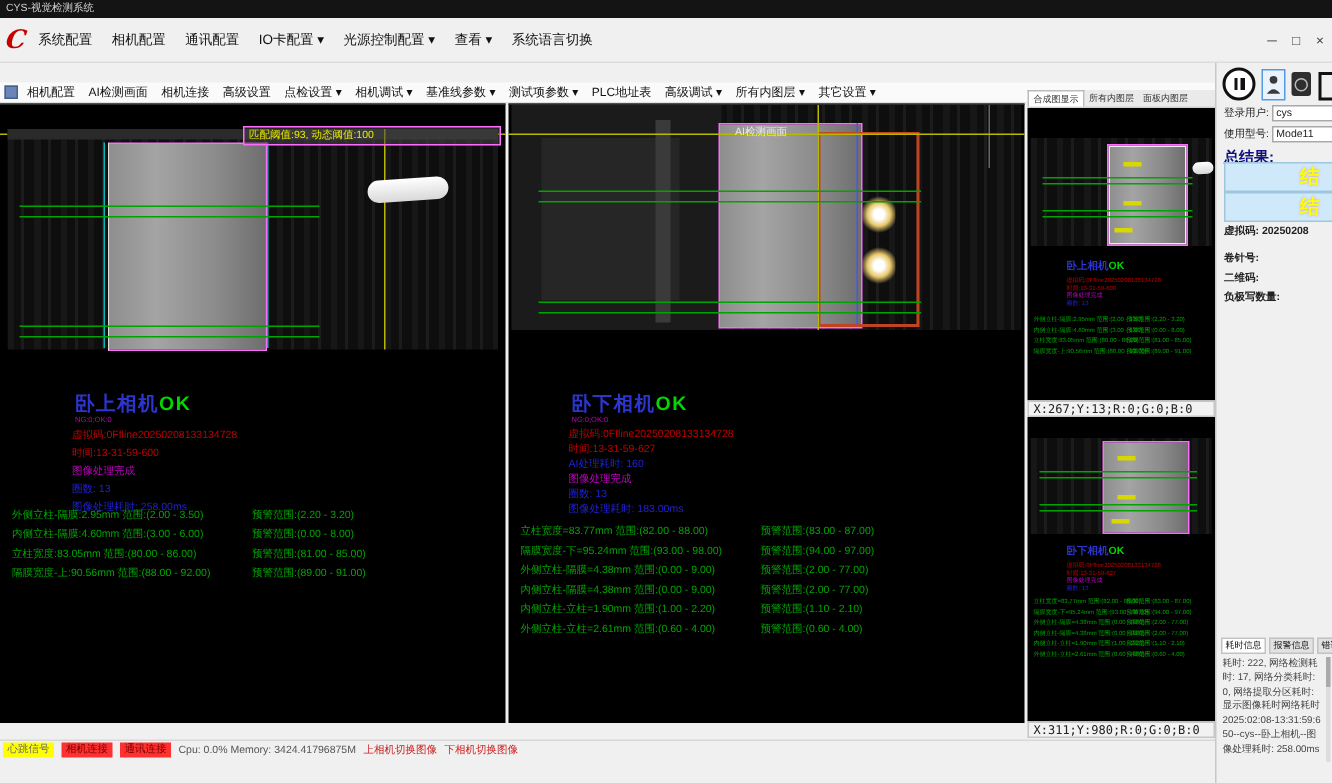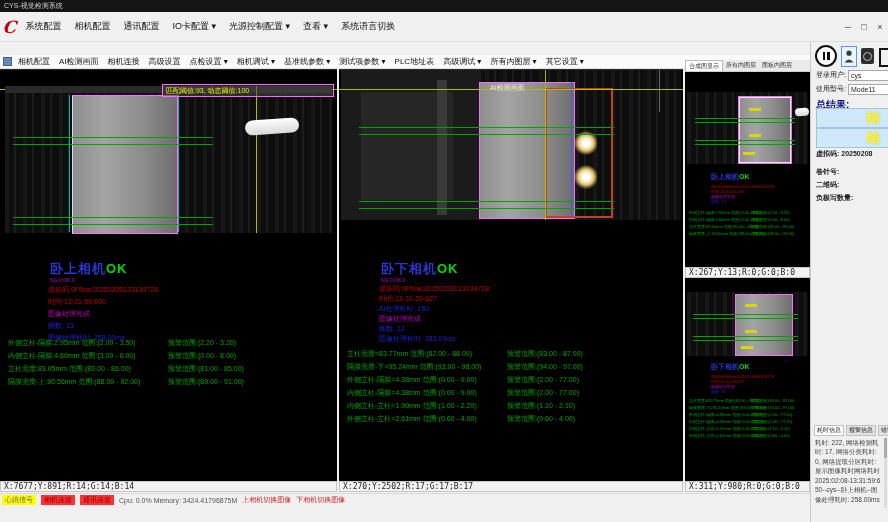--- a/index.html
+++ b/index.html
@@ -165,21 +165,20 @@
     </div>
     <div class="meas" style="left:8px;top:294px;width:322px;">
       <span>立柱宽度:83.05mm 范围:(80.00 - 86.00)</span>
       <span class="warn">预警范围:(81.00 - 85.00)</span>
     </div>
     <div class="meas" style="left:8px;top:307px;width:322px;">
       <span>隔膜宽度-上:90.56mm 范围:(88.00 - 92.00)</span>
       <span class="warn">预警范围:(89.00 - 91.00)</span>
     </div>
   </div>
-  <div class="coordbar" style="left:0;top:481px;width:337px;">X:7677;Y:891;R:14;G:14;B:14</div>
 
   <div class="view" style="left:339px;top:69px;width:344px;height:412px;">
     <div class="imgstrip" style="left:2px;top:0;width:340px;height:150px;">
       <div style="position:absolute;left:0;top:0;width:140px;height:150px;background:#1b1b1b;"></div>
       <div style="position:absolute;left:20px;top:22px;width:92px;height:108px;background:#262626;"></div>
       <div style="position:absolute;left:96px;top:10px;width:10px;height:135px;background:#3a3a3a;"></div>
       <div class="vl" style="left:318px;top:0;height:42px;background:#666;"></div>
       <div class="cell" style="left:138px;top:12px;width:94px;height:135px;"></div>
       <div class="orange" style="left:204px;top:18px;width:64px;height:126px;"></div>
       <div class="vl y" style="left:204px;top:0;height:150px;"></div>
@@ -221,21 +220,20 @@
     </div>
     <div class="meas" style="left:8px;top:331px;width:322px;">
       <span>内侧立柱-立柱=1.90mm 范围:(1.00 - 2.20)</span>
       <span class="warn">预警范围:(1.10 - 2.10)</span>
     </div>
     <div class="meas" style="left:8px;top:344px;width:322px;">
       <span>外侧立柱-立柱=2.61mm 范围:(0.60 - 4.00)</span>
       <span class="warn">预警范围:(0.60 - 4.00)</span>
     </div>
   </div>
-  <div class="coordbar" style="left:339px;top:481px;width:344px;">X:270;Y:2502;R:17;G:17;B:17</div>
 
   <div class="abs rtabs">
     <span class="rtab sel">合成图显示</span>
     <span class="rtab">所有内图层</span>
     <span class="rtab">面板内图层</span>
   </div>
 
   <div class="view" style="left:685px;top:72px;width:125px;height:195px;border-top:none;">
     <div class="imgstrip" style="left:2px;top:20px;width:121px;height:72px;">
       <div class="cell" style="left:52px;top:5px;width:50px;height:64px;border:1px solid #eee;outline:1px solid #ff6aff;"></div>

